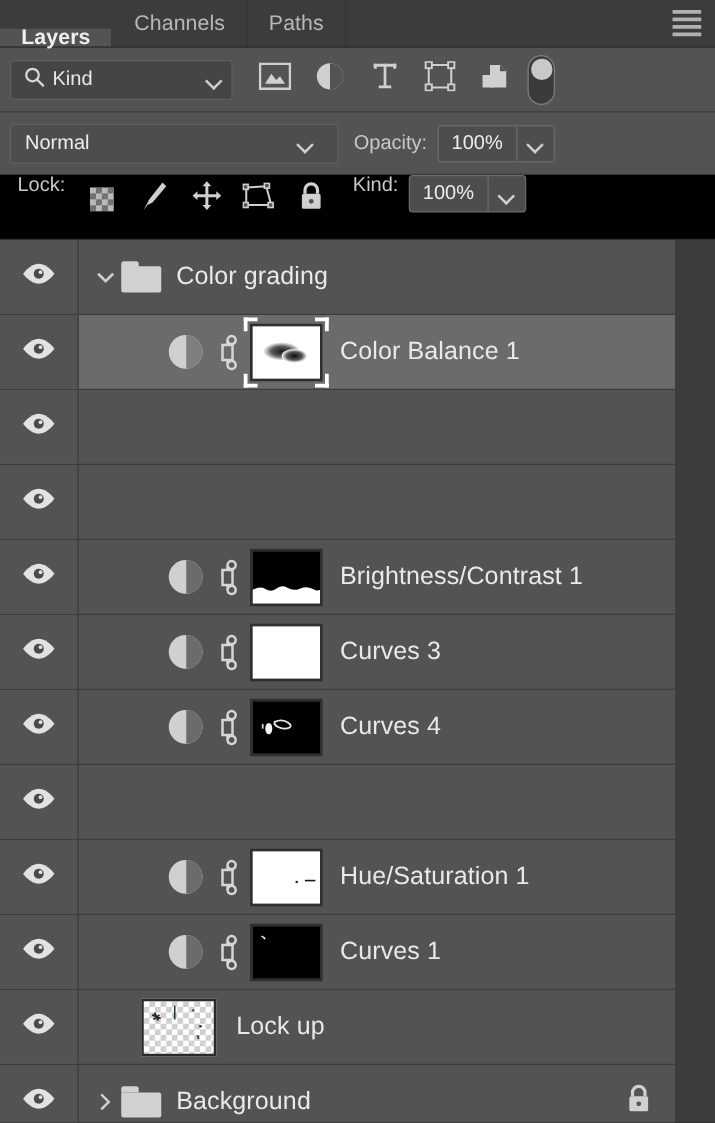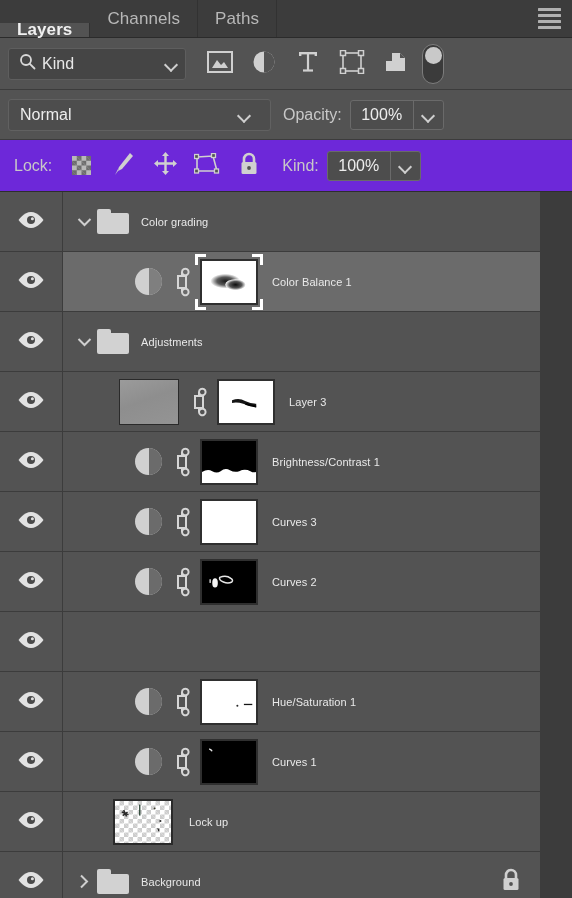--- a/index.html
+++ b/index.html
@@ -133,22 +133,22 @@
   }
   .numfield .stepper {
     width: 30px;
     border-left: 1px solid #6a6a6a;
     display: flex; align-items: center; justify-content: center;
   }
 
   
   .lockrow {
     height: 52px; min-height: 52px;
-    background: #6d28d9;
-    display: flex; align-items: center;
+    background: #000000;
+    display: flex; align-items: flex-start;
     padding: 0 8px;
     border-bottom: 1px solid #2e2e2e;
   }
   .lockrow .lbl-lock {
     color: #c8c8c8; font-size: 16px; margin: 0 8px 0 6px;
   }
   .lockicon {
     width: 42px; height: 38px;
     display: flex; align-items: center; justify-content: center;
   }
@@ -253,21 +253,21 @@
   }
   .maskwrap.active .brk {
     position: absolute; width: 11px; height: 11px; border: 3px solid #ffffff;
   }
   .maskwrap.active .b1 { left: -5px; top: -5px; border-right:none; border-bottom:none; }
   .maskwrap.active .b2 { right: -5px; top: -5px; border-left:none; border-bottom:none; }
   .maskwrap.active .b3 { left: -5px; bottom: -5px; border-right:none; border-top:none; }
   .maskwrap.active .b4 { right: -5px; bottom: -5px; border-left:none; border-top:none; }
 
   .rowname {
-    color: #e9e9e9; font-size: 11px; letter-spacing: .1px;
+    color: #e9e9e9; font-size: 20px; letter-spacing: .1px;
     white-space: nowrap;
   }
   .rowlock {
     margin-left: auto; margin-right: 18px;
     display: flex; align-items: center;
   }
   .clean-name { margin-left: 8px; }
 </style>
 </head>
 <body>
@@ -502,61 +502,31 @@
       <div class="row">
         <div class="eyecell">
           <span>
             <svg width="28" height="18" viewBox="0 0 28 18">
                 <path d="M14 1 C21 1 26.5 9 26.5 9 C26.5 9 21 17 14 17 C7 17 1.5 9 1.5 9 C1.5 9 7 1 14 1 Z" fill="#e2e2e2"></path>
                 <circle cx="14" cy="9" r="4" fill="#4a4a4a"></circle>
                 <circle cx="15.4" cy="7.7" r="1.5" fill="#e2e2e2"></circle>
               </svg>
           </span>
         </div>
-        <div class="rowbody">
-          <span class="disc-chev">
-            <svg width="15" height="10" viewBox="0 0 15 10">
-                <polyline points="1.5,2 7.5,8 13.5,2" fill="none" stroke="#cfcfcf" stroke-width="2"></polyline>
-              </svg>
-          </span>
-          <span class="folder">
-              <i class="tabtop"></i>
-              <i class="body"></i>
-            </span>
-          <span class="rowname">Adjustments</span>
-        </div>
-      </div>
-
-      <div class="row">
-        <div class="eyecell">
-          <span>
-            <svg width="28" height="18" viewBox="0 0 28 18">
-                <path d="M14 1 C21 1 26.5 9 26.5 9 C26.5 9 21 17 14 17 C7 17 1.5 9 1.5 9 C1.5 9 7 1 14 1 Z" fill="#e2e2e2"></path>
-                <circle cx="14" cy="9" r="4" fill="#4a4a4a"></circle>
-                <circle cx="15.4" cy="7.7" r="1.5" fill="#e2e2e2"></circle>
-              </svg>
-          </span>
-        </div>
-        <div class="rowbody">
-          <span class="pixthumb"></span>
-          <span class="linkicon">
-            <svg width="16" height="30" viewBox="0 0 16 30">
-              <rect x="4" y="9" width="8" height="12" fill="none" stroke="#d6d6d6" stroke-width="2"></rect>
-              <path d="M8 9 V5 a3.3 3.3 0 1 1 0 0.1" fill="none" stroke="#d6d6d6" stroke-width="2"></path>
-              <path d="M8 21 v4 a3.3 3.3 0 1 0 0 -0.1" fill="none" stroke="#d6d6d6" stroke-width="2"></path>
-            </svg>
-          </span>
-          <span class="maskwrap">
-            <svg class="mask" viewBox="0 0 58 46" preserveAspectRatio="none">
-              <rect width="58" height="46" fill="#ffffff"></rect>
-              <path d="M14 21 q8 -3 14 1 q6 3 12 3 l0 3 q-8 0 -14 -3 q-6 -2 -12 -1 Z" fill="#151515"></path>
-              <path d="M29 24 q6 2 11 3 l0 2 q-7 -1 -12 -3 Z" fill="#000"></path>
-            </svg>
-          </span>
-          <span class="rowname">Layer 3</span>
+      </div>
+
+      <div class="row">
+        <div class="eyecell">
+          <span>
+            <svg width="28" height="18" viewBox="0 0 28 18">
+                <path d="M14 1 C21 1 26.5 9 26.5 9 C26.5 9 21 17 14 17 C7 17 1.5 9 1.5 9 C1.5 9 7 1 14 1 Z" fill="#e2e2e2"></path>
+                <circle cx="14" cy="9" r="4" fill="#4a4a4a"></circle>
+                <circle cx="15.4" cy="7.7" r="1.5" fill="#e2e2e2"></circle>
+              </svg>
+          </span>
         </div>
       </div>
 
       <div class="row">
         <div class="eyecell">
           <span>
             <svg width="28" height="18" viewBox="0 0 28 18">
                 <path d="M14 1 C21 1 26.5 9 26.5 9 C26.5 9 21 17 14 17 C7 17 1.5 9 1.5 9 C1.5 9 7 1 14 1 Z" fill="#e2e2e2"></path>
                 <circle cx="14" cy="9" r="4" fill="#4a4a4a"></circle>
                 <circle cx="15.4" cy="7.7" r="1.5" fill="#e2e2e2"></circle>
@@ -630,21 +600,21 @@
             </svg>
           </span>
           <span class="maskwrap">
             <svg class="mask" viewBox="0 0 58 46" preserveAspectRatio="none">
               <rect width="58" height="46" fill="#000000"></rect>
               <rect x="8" y="20" width="1.5" height="4" fill="#dcdcdc"></rect>
               <ellipse cx="14" cy="24" rx="3" ry="5" fill="#f4f4f4"></ellipse>
               <path d="M19 18 q7 -3 12 1 q3 2 1 4 q-4 2 -9 0 q-5 -2 -4 -5 Z" fill="none" stroke="#e8e8e8" stroke-width="1.6"></path>
             </svg>
           </span>
-          <span class="rowname">Curves 2</span>
+          <span class="rowname">Curves 4</span>
         </div>
       </div>
 
       <div class="row">
         <div class="eyecell">
           <span>
             <svg width="28" height="18" viewBox="0 0 28 18">
                 <path d="M14 1 C21 1 26.5 9 26.5 9 C26.5 9 21 17 14 17 C7 17 1.5 9 1.5 9 C1.5 9 7 1 14 1 Z" fill="#e2e2e2"></path>
                 <circle cx="14" cy="9" r="4" fill="#4a4a4a"></circle>
                 <circle cx="15.4" cy="7.7" r="1.5" fill="#e2e2e2"></circle>

